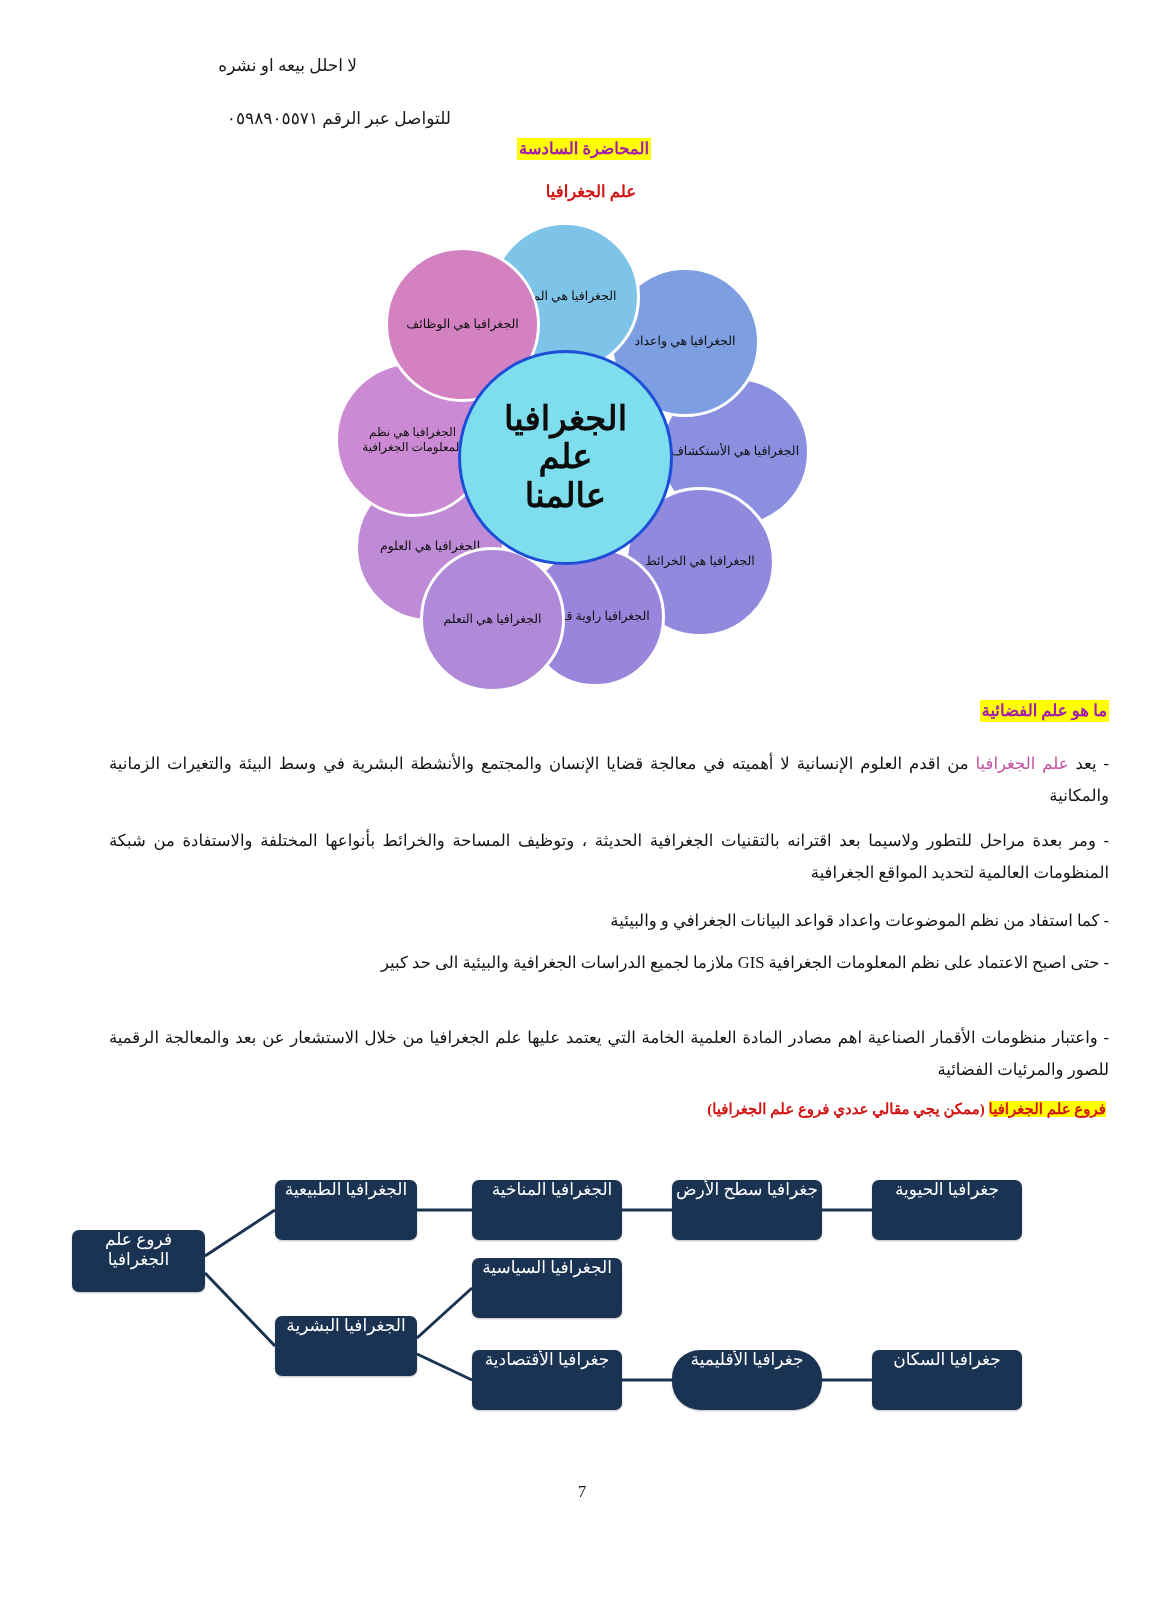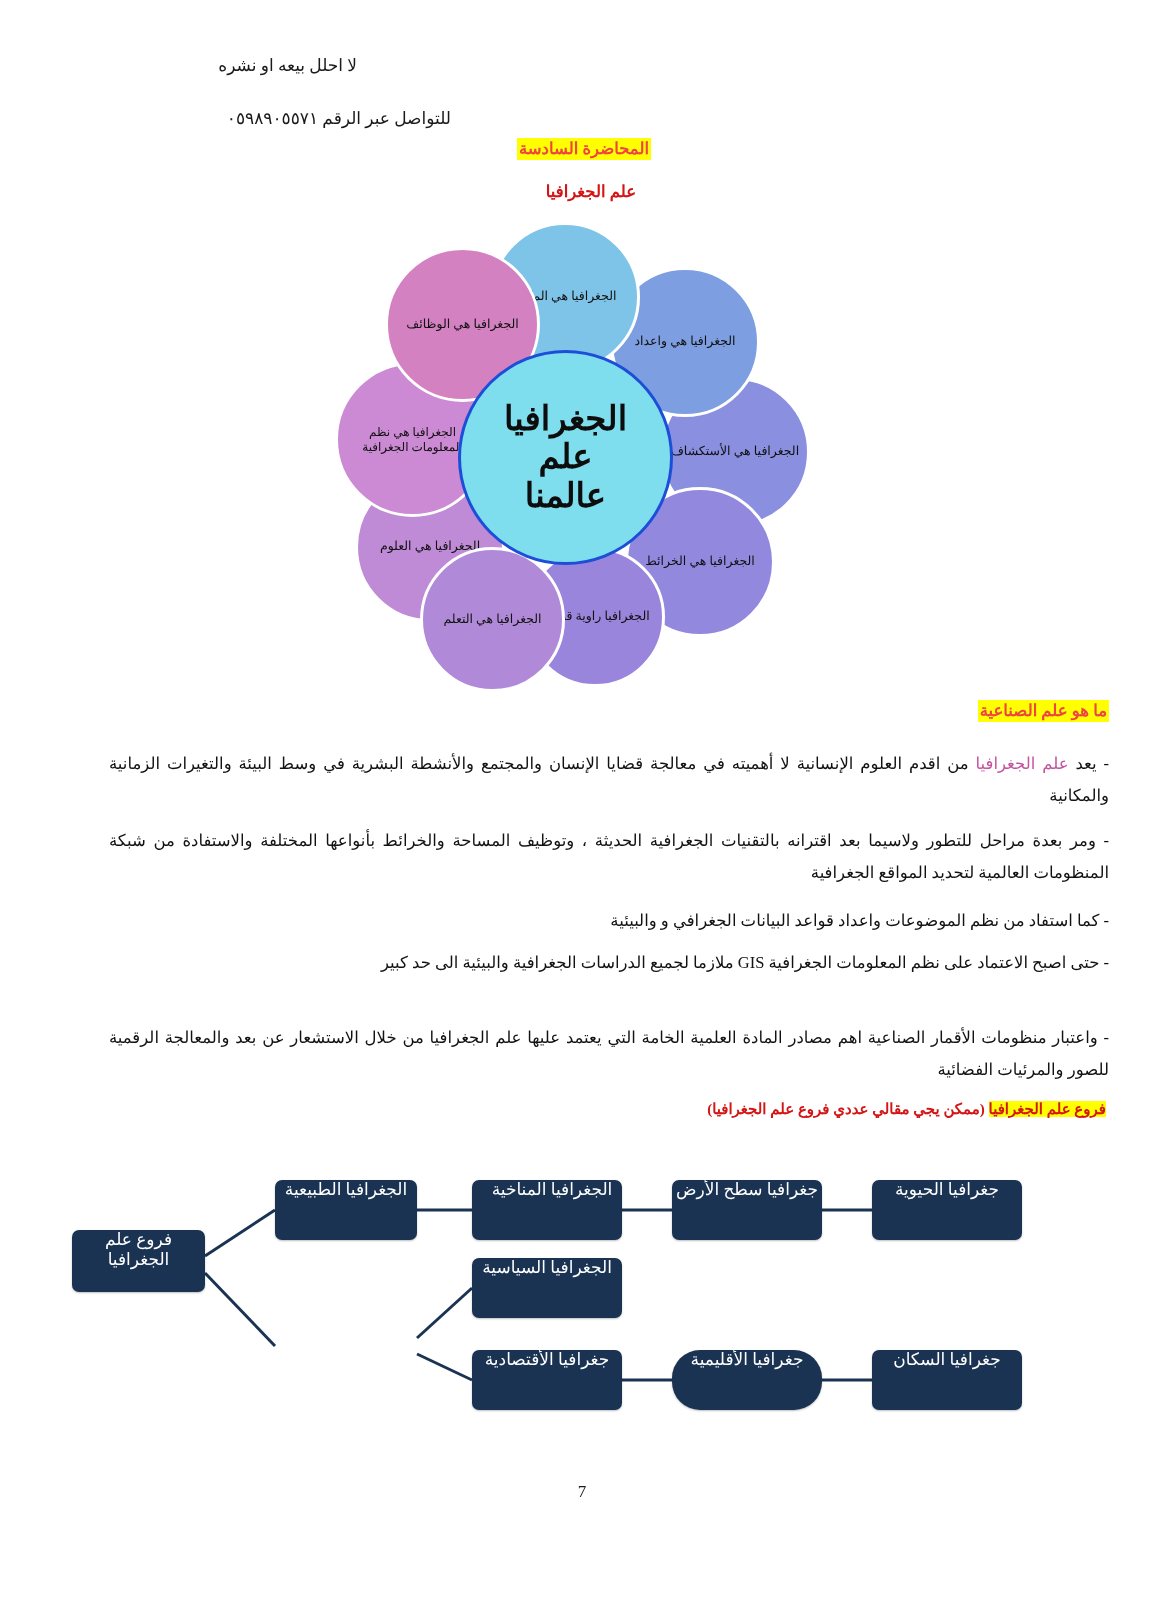--- a/index.html
+++ b/index.html
@@ -49,21 +49,21 @@
     white-space: nowrap;
     direction: rtl;
   }
   #note-1 { top: 55px; right: 807px; }
   #note-2 { top: 108px; right: 713px; }
 
   
   .hl-heading {
     position: absolute;
     font-weight: bold;
-    color: #ef4444;
+    color: #a21caf;
     background: #ffff00;
     font-size: 16.5px;
     padding: 1px 2px;
     white-space: nowrap;
     direction: rtl;
   }
   #lecture-title { top: 138px; right: 513px; }
   #q-what-is     { top: 700px; right: 55px; }
 
   #subject-title {
@@ -242,21 +242,21 @@
       <span>الجغرافيا هي الوظائف</span>
     </div>
 
     <div id="core">
       <div id="core-text">الجغرافيا
 علم
 عالمنا</div>
     </div>
   </div>
 
-  <div class="hl-heading" id="q-what-is">ما هو علم الصناعية</div>
+  <div class="hl-heading" id="q-what-is">ما هو علم الفضائية</div>
 
   <div class="para" id="p1">
     <span>- يعد </span><span class="pink">علم الجغرافيا</span><span> من اقدم العلوم الإنسانية لا أهميته في معالجة قضايا الإنسان والمجتمع والأنشطة البشرية في وسط البيئة والتغيرات الزمانية والمكانية</span>
   </div>
 
   <div class="para" id="p2">- ومر بعدة مراحل للتطور ولاسيما بعد اقترانه بالتقنيات الجغرافية الحديثة ، وتوظيف المساحة والخرائط بأنواعها المختلفة والاستفادة من شبكة المنظومات العالمية لتحديد المواقع الجغرافية</div>
 
   <div class="para" id="p3">- كما استفاد من نظم الموضوعات واعداد قواعد البيانات الجغرافي و والبيئية</div>
 
   <div class="para" id="p4">- حتى اصبح الاعتماد على نظم المعلومات الجغرافية GIS ملازما لجميع الدراسات الجغرافية والبيئية الى حد كبير</div>
@@ -288,20 +288,23 @@
     </svg>
 
     <div class="fc-node" style="left:12px;  top:62px;  width:133px; height:62px;">
       <span>فروع علم الجغرافيا</span>
     </div>
 
     <div class="fc-node" style="left:215px; top:12px;  width:142px; height:60px;">
       <span>الجغرافيا الطبيعية</span>
     </div>
 
+    <div class="fc-node" style="left:215px; top:148px; width:142px; height:60px;">
+      <span>الجغرافيا البشرية</span>
+    </div>
 
     <div class="fc-node" style="left:412px; top:12px;  width:150px; height:60px;padding-left:10px;">
       <span>الجغرافيا المناخية</span>
     </div>
 
     <div class="fc-node" style="left:612px; top:12px;  width:150px; height:60px;">
       <span>جغرافيا سطح الأرض</span>
     </div>
 
     <div class="fc-node" style="left:812px; top:12px;  width:150px; height:60px;">

